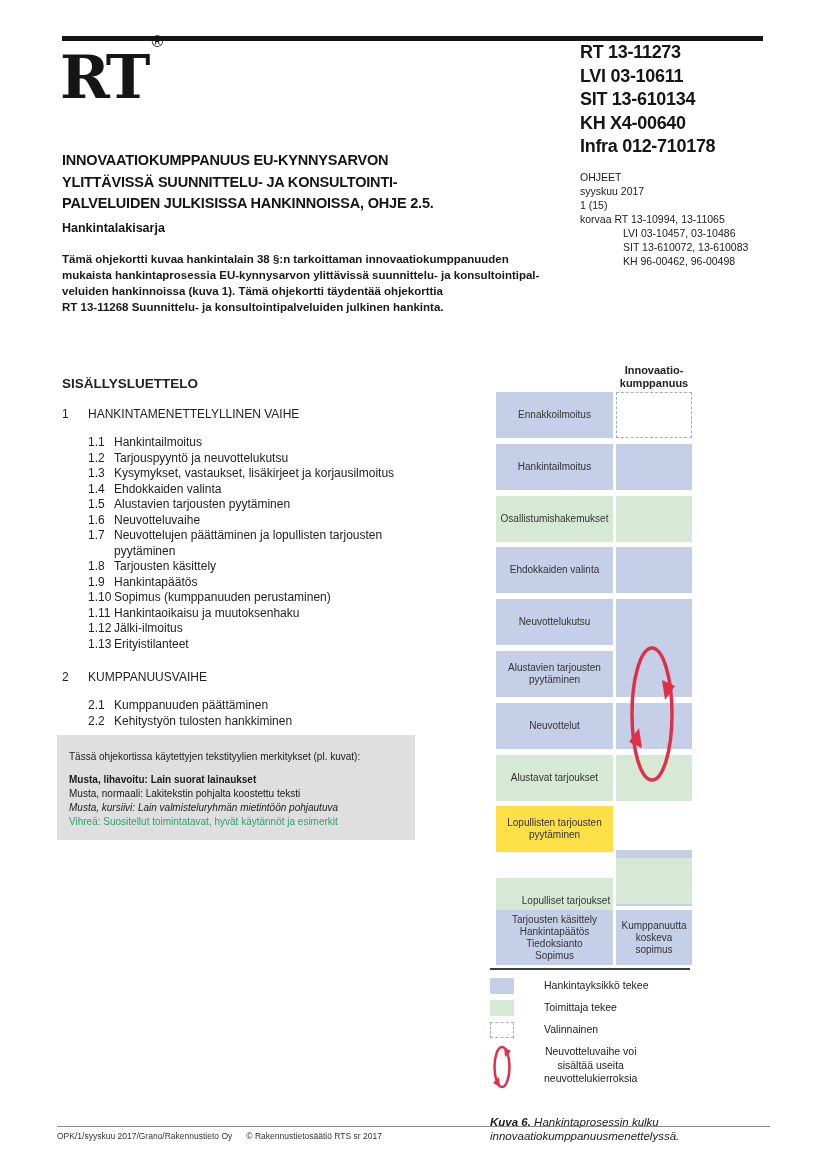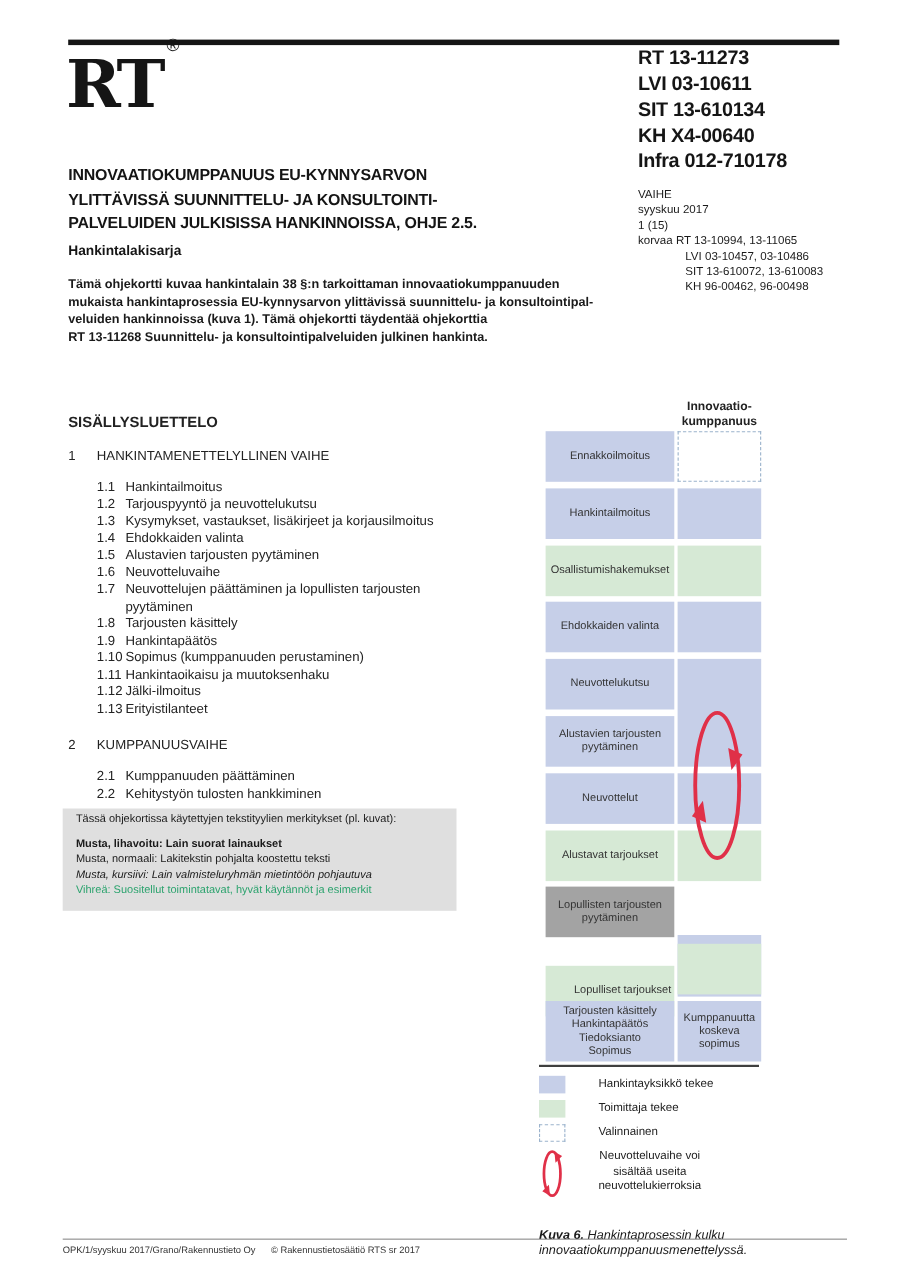--- a/index.html
+++ b/index.html
@@ -28,21 +28,21 @@
   .toc{position:absolute;left:62px;top:376px;width:430px;color:#222;}
   .toc-heading{font-weight:bold;font-size:13.5px;margin:0 0 16px 0;}
   .toc-sec-head{display:flex;font-size:12px;margin:0 0 14px 0;}
   .toc-sec-head .num{width:26px;flex:none;}
   .toc-items{margin:0 0 18px 26px;}
   .toc-item{display:flex;font-size:12px;line-height:15.5px;}
   .toc-item .num{width:26px;flex:none;}
   .toc-item .lbl{white-space:pre-line;}
 
   .styles-box{position:absolute;left:57px;top:735px;width:358px;box-sizing:border-box;
-              background:#dfdfdf;padding:3px 10px 11px 12px;font-size:10px;line-height:14px;color:#1a1a1a;}
+              background:#dfdfdf;padding:15px 10px 11px 12px;font-size:10px;line-height:14px;color:#1a1a1a;}
   .styles-box .sb-intro{margin-bottom:9px;white-space:nowrap;}
   .styles-line{white-space:nowrap;}
   .styles-line.bold{font-weight:bold;}
   .styles-line.italic{font-style:italic;}
 
   .flow{position:absolute;left:496px;top:364px;width:200px;height:615px;}
   .flow-col-header{position:absolute;left:120px;top:0;width:76px;text-align:center;
                    font-weight:bold;font-size:11px;line-height:13px;color:#222;white-space:pre-line;}
   .fbox{position:absolute;box-sizing:border-box;display:flex;align-items:center;justify-content:center;
         text-align:center;font-size:10px;line-height:12px;color:#333;white-space:pre-line;}
@@ -82,21 +82,21 @@
   <div class="title-block">
     <div id="title-lines">
         <div class="title-line">INNOVAATIOKUMPPANUUS EU-KYNNYSARVON</div>
         <div class="title-line">YLITTÄVISSÄ SUUNNITTELU- JA KONSULTOINTI-</div>
         <div class="title-line">PALVELUIDEN JULKISISSA HANKINNOISSA, OHJE 2.5.</div>
       </div>
     <div class="subtitle">Hankintalakisarja</div>
   </div>
 
   <div class="meta">
-    <div>VAIHE</div>
+    <div>OHJEET</div>
     <div>syyskuu 2017</div>
     <div>1 (15)</div>
     <div>korvaa RT 13-10994, 13-11065</div>
     <div id="meta-rest">
         <div class="indent">LVI 03-10457, 03-10486</div>
         <div class="indent">SIT 13-610072, 13-610083</div>
         <div class="indent">KH 96-00462, 96-00498</div>
       </div>
   </div>
 
@@ -209,21 +209,21 @@
         <div class="fbox left" style="top: 183px; height: 46px; background: rgb(198, 207, 232);">Ehdokkaiden valinta</div>
         <div class="fbox right" style="top: 183px; height: 46px; background: rgb(198, 207, 232);"></div>
         <div class="fbox left" style="top: 235px; height: 46px; background: rgb(198, 207, 232);">Neuvottelukutsu</div>
         <div class="fbox right" style="top: 235px; height: 98px; background: rgb(198, 207, 232);"></div>
         <div class="fbox left" style="top: 287px; height: 46px; background: rgb(198, 207, 232);">Alustavien tarjousten
 pyytäminen</div>
         <div class="fbox left" style="top: 339px; height: 46px; background: rgb(198, 207, 232);">Neuvottelut</div>
         <div class="fbox right" style="top: 339px; height: 46px; background: rgb(198, 207, 232);"></div>
         <div class="fbox left" style="top: 391px; height: 46px; background: rgb(214, 233, 213);">Alustavat tarjoukset</div>
         <div class="fbox right" style="top: 391px; height: 46px; background: rgb(214, 233, 213);"></div>
-        <div class="fbox left" style="top: 442px; height: 46px; background: #a3a3a3;">Lopullisten tarjousten
+        <div class="fbox left" style="top: 442px; height: 46px; background: #fde047;">Lopullisten tarjousten
 pyytäminen</div>
         <div class="fbox right" style="top: 442px; height: 56px; background: rgb(198, 207, 232); margin-top: 44px;">Tarkentuneet
 sopimusehdot</div>
         <div class="fbox left" style="top: 514px; height: 46px; background: rgb(214, 233, 213); padding-left: 23px;">Lopulliset tarjoukset</div>
         <div class="fbox right" style="top: 494px; height: 46px; background: rgb(214, 233, 213);"></div>
         <div class="fbox left" style="top: 546px; height: 55px; background: rgb(198, 207, 232);">Tarjousten käsittely
 Hankintapäätös
 Tiedoksianto
 Sopimus</div>
         <div class="fbox right" style="top: 546px; height: 55px; background: rgb(198, 207, 232);">Kumppanuutta

